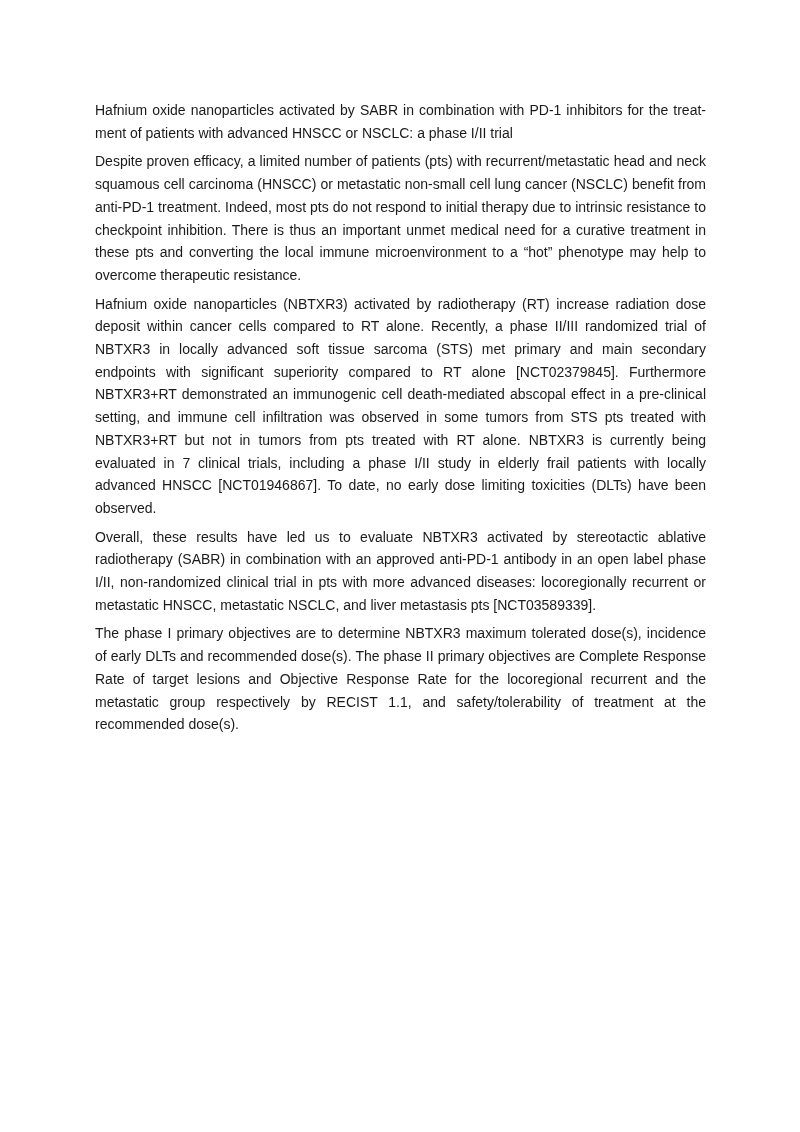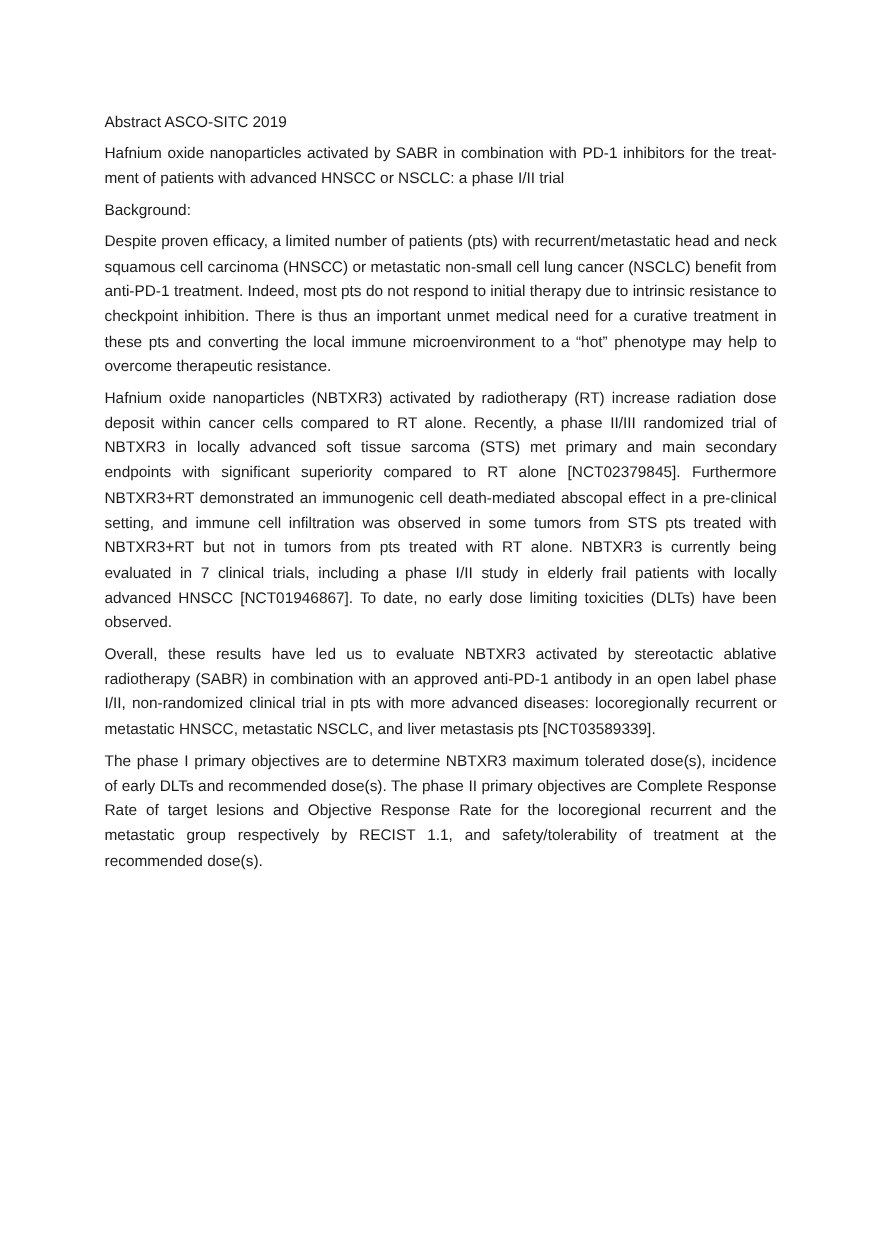--- a/index.html
+++ b/index.html
@@ -35,21 +35,19 @@
     text-align: justify;
     hyphens: manual;
     -webkit-hyphens: manual;
   }
 </style>
 </head>
 <body>
 
 <div class="page">
   <div class="content">
-    <p class="h">Abstract ASCO-SITC 2019</p>
     <p class="h j">Hafnium oxide nanoparticles activated by SABR in combination with PD-1 inhibitors for the treat­ment of patients with advanced HNSCC or NSCLC: a phase I/II trial</p>
-    <p class="h">Background:</p>
     <p class="j">Despite proven efficacy, a limited number of patients (pts) with recurrent/metastatic head and neck squamous cell carcinoma (HNSCC) or metastatic non-small cell lung cancer (NSCLC) benefit from anti-PD-1 treatment. Indeed, most pts do not respond to initial therapy due to intrinsic resistance to check­point inhibition. There is thus an important unmet medical need for a curative treatment in these pts and converting the local immune microenvironment to a “hot” phenotype may help to overcome ther­apeutic resistance.</p>
     <p class="j">Hafnium oxide nanoparticles (NBTXR3) activated by radiotherapy (RT) increase radiation dose deposit within cancer cells compared to RT alone. Recently, a phase II/III randomized trial of NBTXR3 in locally advanced soft tissue sarcoma (STS) met primary and main secondary endpoints with significant supe­riority compared to RT alone [NCT02379845]. Furthermore NBTXR3+RT demonstrated an immuno­genic cell death-mediated abscopal effect in a pre-clinical setting, and immune cell infiltration was observed in some tumors from STS pts treated with NBTXR3+RT but not in tumors from pts treated with RT alone. NBTXR3 is currently being evaluated in 7 clinical trials, including a phase I/II study in elderly frail patients with locally advanced HNSCC [NCT01946867]. To date, no early dose limiting tox­icities (DLTs) have been observed.</p>
     <p class="j">Overall, these results have led us to evaluate NBTXR3 activated by stereotactic ablative radiotherapy (SABR) in combination with an approved anti-PD-1 antibody in an open label phase I/II, non-random­ized clinical trial in pts with more advanced diseases: locoregionally recurrent or metastatic HNSCC, metastatic NSCLC, and liver metastasis pts [NCT03589339].</p>
     <p class="j">The phase I primary objectives are to determine NBTXR3 maximum tolerated dose(s), incidence of early DLTs and recommended dose(s). The phase II primary objectives are Complete Response Rate of target lesions and Objective Response Rate for the locoregional recurrent and the metastatic group respectively by RECIST 1.1, and safety/tolerability of treatment at the recommended dose(s).</p>
   </div>
 </div>
 
 </body></html>

